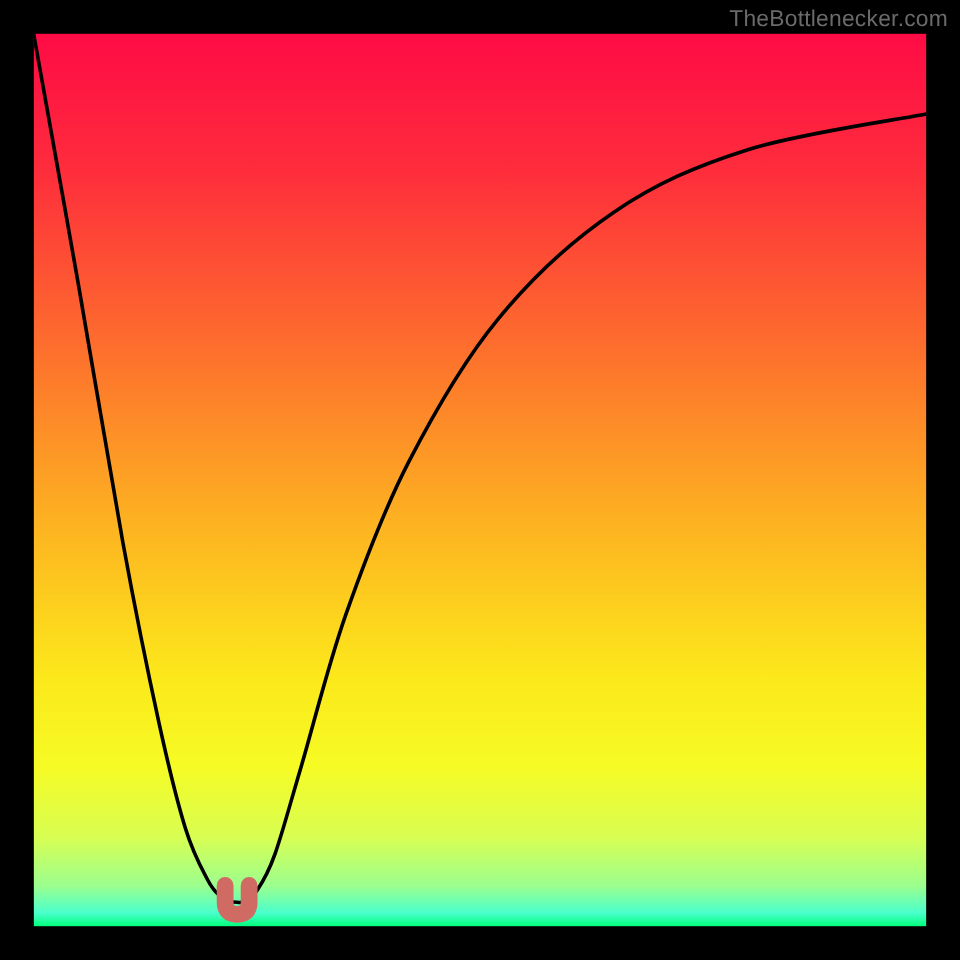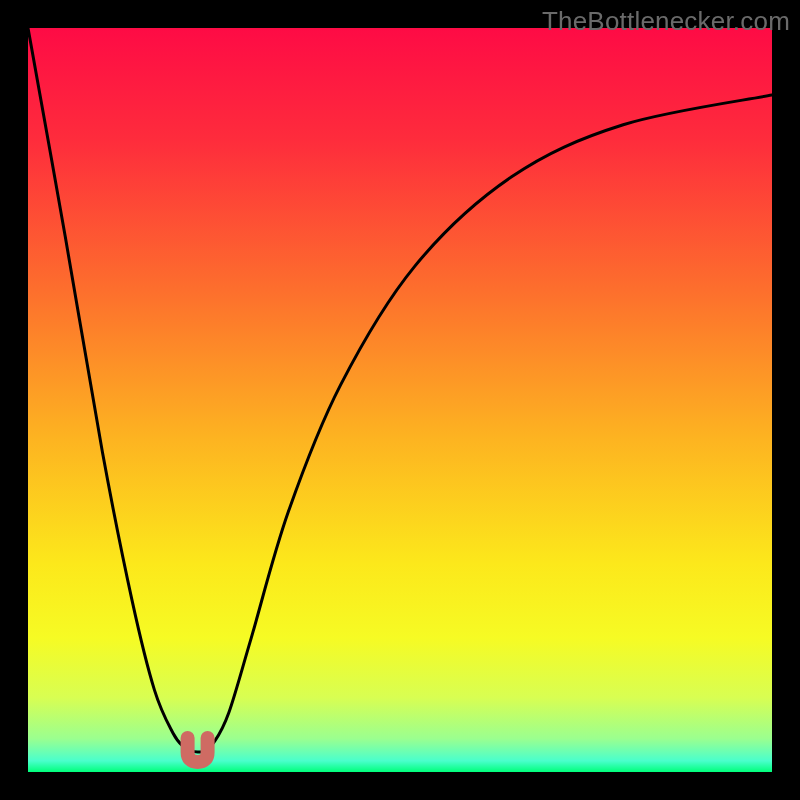--- a/index.html
+++ b/index.html
@@ -26,21 +26,21 @@
   }
   .gradient-fill {
     position: absolute;
     left: 0; top: 0; right: 0; bottom: 0;
   }
   .source-label {
     position: absolute;
     top: 6px;
     right: 10px;
     color: #6a6a6a;
-    font-size: 26px;
+    font-size: 19px;
     letter-spacing: 0.2px;
     user-select: none;
   }
   .curve-layer {
     position: absolute;
     left: 28px;
     top: 28px;
     width: 744px;
     height: 744px;
   }

